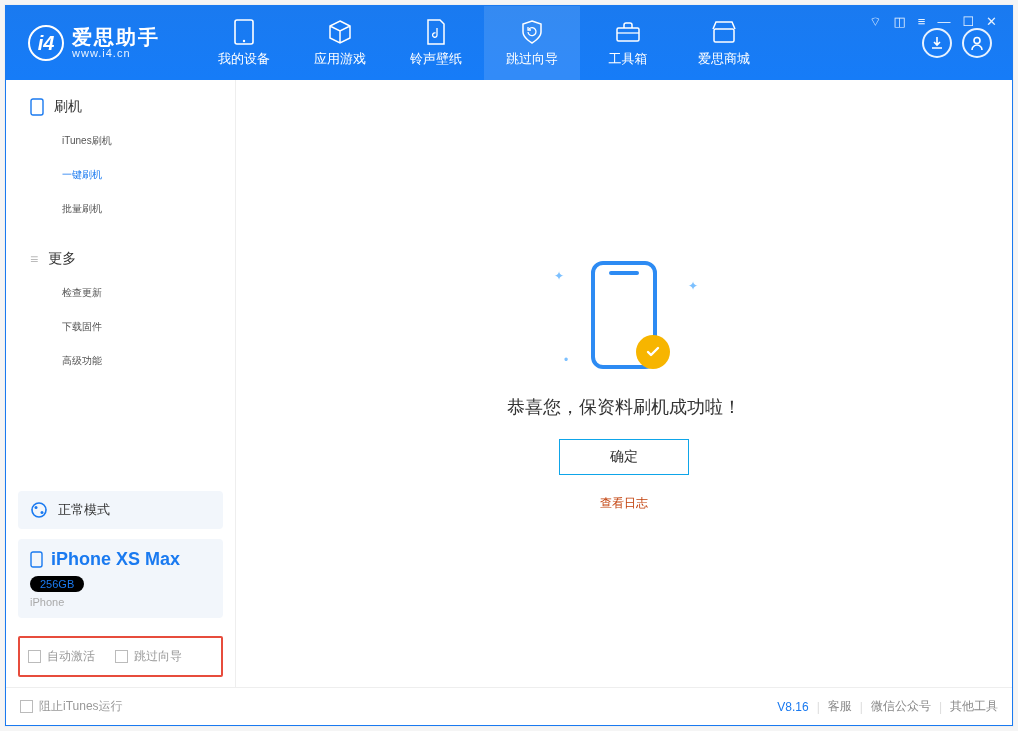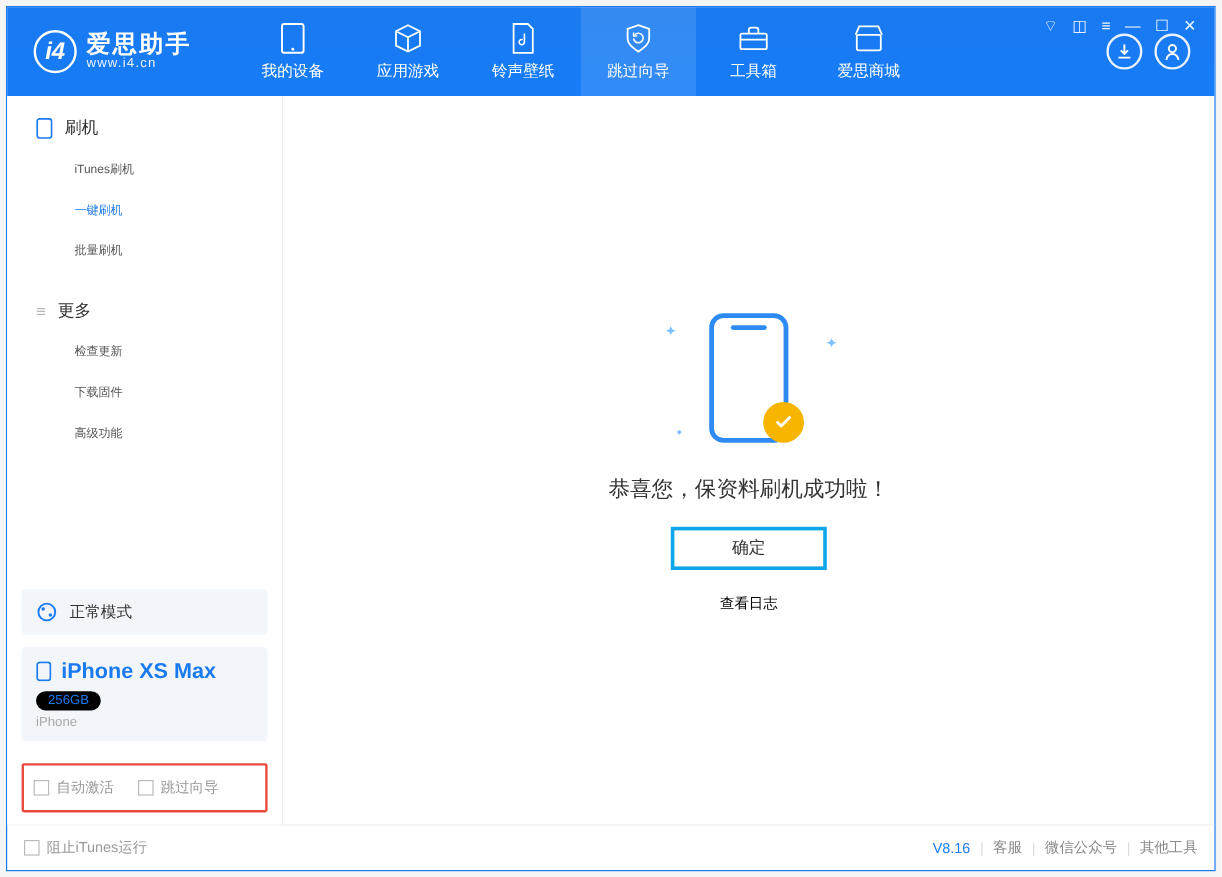--- a/index.html
+++ b/index.html
@@ -33,22 +33,22 @@
 .chk { display:flex; align-items:center; gap:6px; font-size:12px; color:#999; cursor:pointer; }
 .chk-box { width:13px; height:13px; border:1px solid #bbb; }
 .main { flex:1; display:flex; flex-direction:column; align-items:center; justify-content:center; gap:20px; position:relative; }
 .phone-illust { position:relative; width:160px; height:120px; display:flex; align-items:center; justify-content:center; }
 .phone-body { width:66px; height:108px; border:4px solid #2d8bf3; border-radius:12px; background:#fff; position:relative; }
 .phone-body::before { content:""; position:absolute; top:6px; left:50%; transform:translateX(-50%); width:30px; height:4px; background:#2d8bf3; border-radius:2px;}
 .check-circle { position:absolute; right:34px; bottom:6px; width:34px; height:34px; background:#f7b500; border-radius:50%; display:flex; align-items:center; justify-content:center;}
 .sparkle { position:absolute; color:#7cc0ff; font-size:12px;}
 .s1 { left:10px; top:14px;} .s2 { right:6px; top:24px;} .s3 { left:20px; bottom:8px;}
 .success-msg { font-size:18px; color:#333; font-weight:500;}
-.ok-btn { width:130px; height:36px; border:3px solid #0ea5e9; background:#fff; color:#333; font-size:14px; cursor:pointer; }
-.log-link { font-size:12px; color:#000000; cursor:pointer;}
+.ok-btn { width:130px; height:36px; border:1px solid #0ea5e9; background:#fff; color:#333; font-size:14px; cursor:pointer; }
+.log-link { font-size:12px; color:#c2410c; cursor:pointer;}
 .statusbar { height:38px; border-top:1px solid #eee; display:flex; align-items:center; padding:0 14px; font-size:12px; color:#888;}
 .statusbar .right { margin-left:auto; display:flex; align-items:center; gap:8px;}
 .statusbar .link { color:#888; cursor:pointer;}
 .sep { color:#ddd; }
 svg { display:block; }
 .sidebar-bottom { margin-top:auto; }
 </style>
 </head>
 <body>
 

